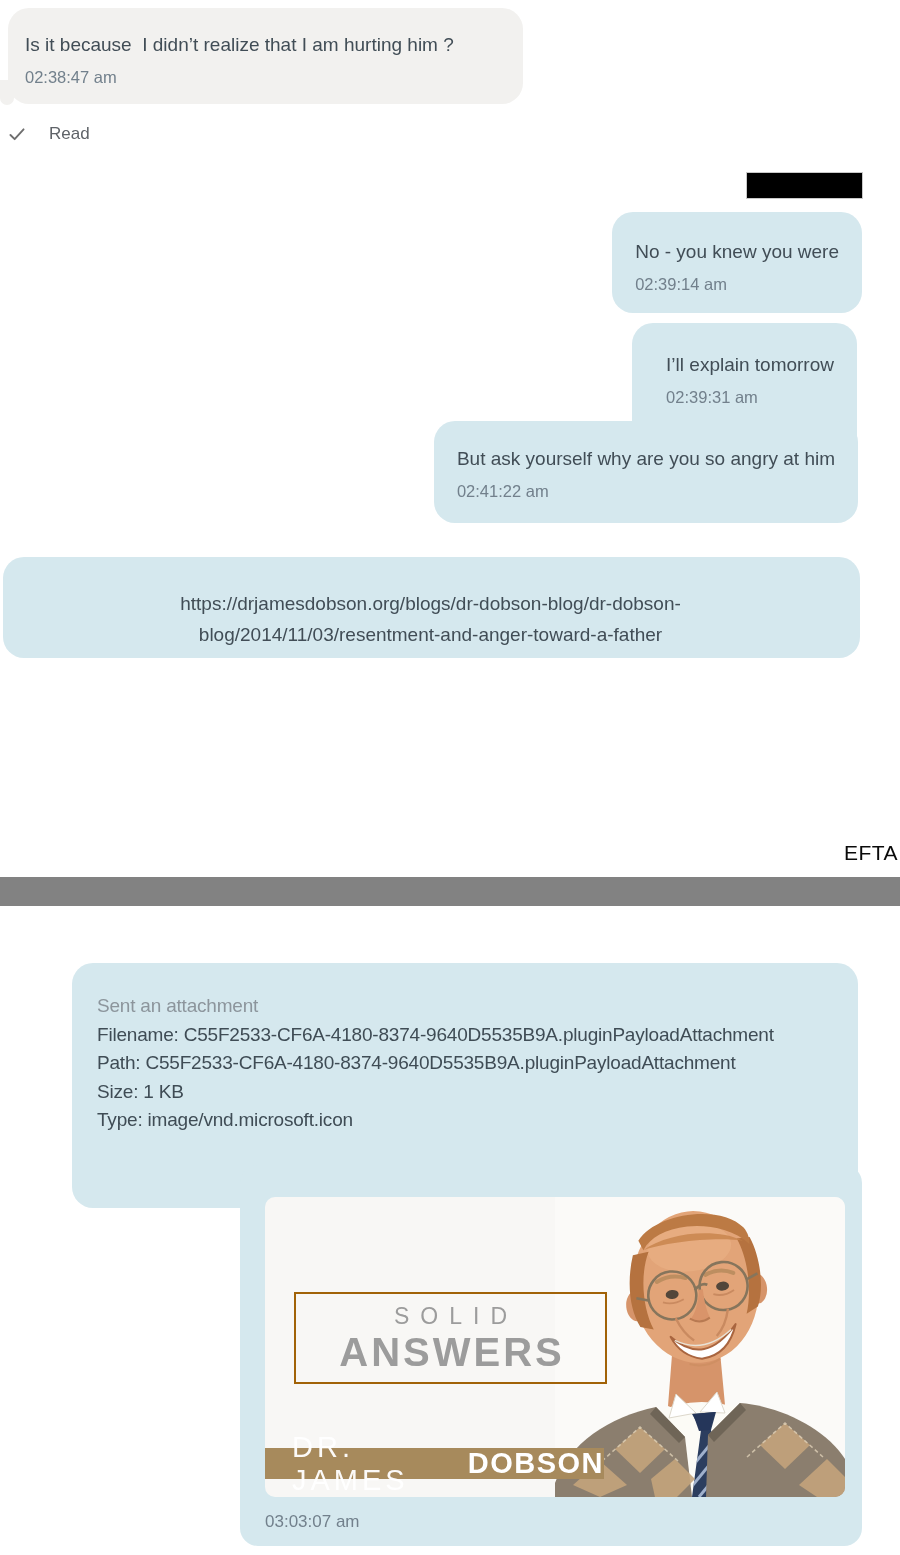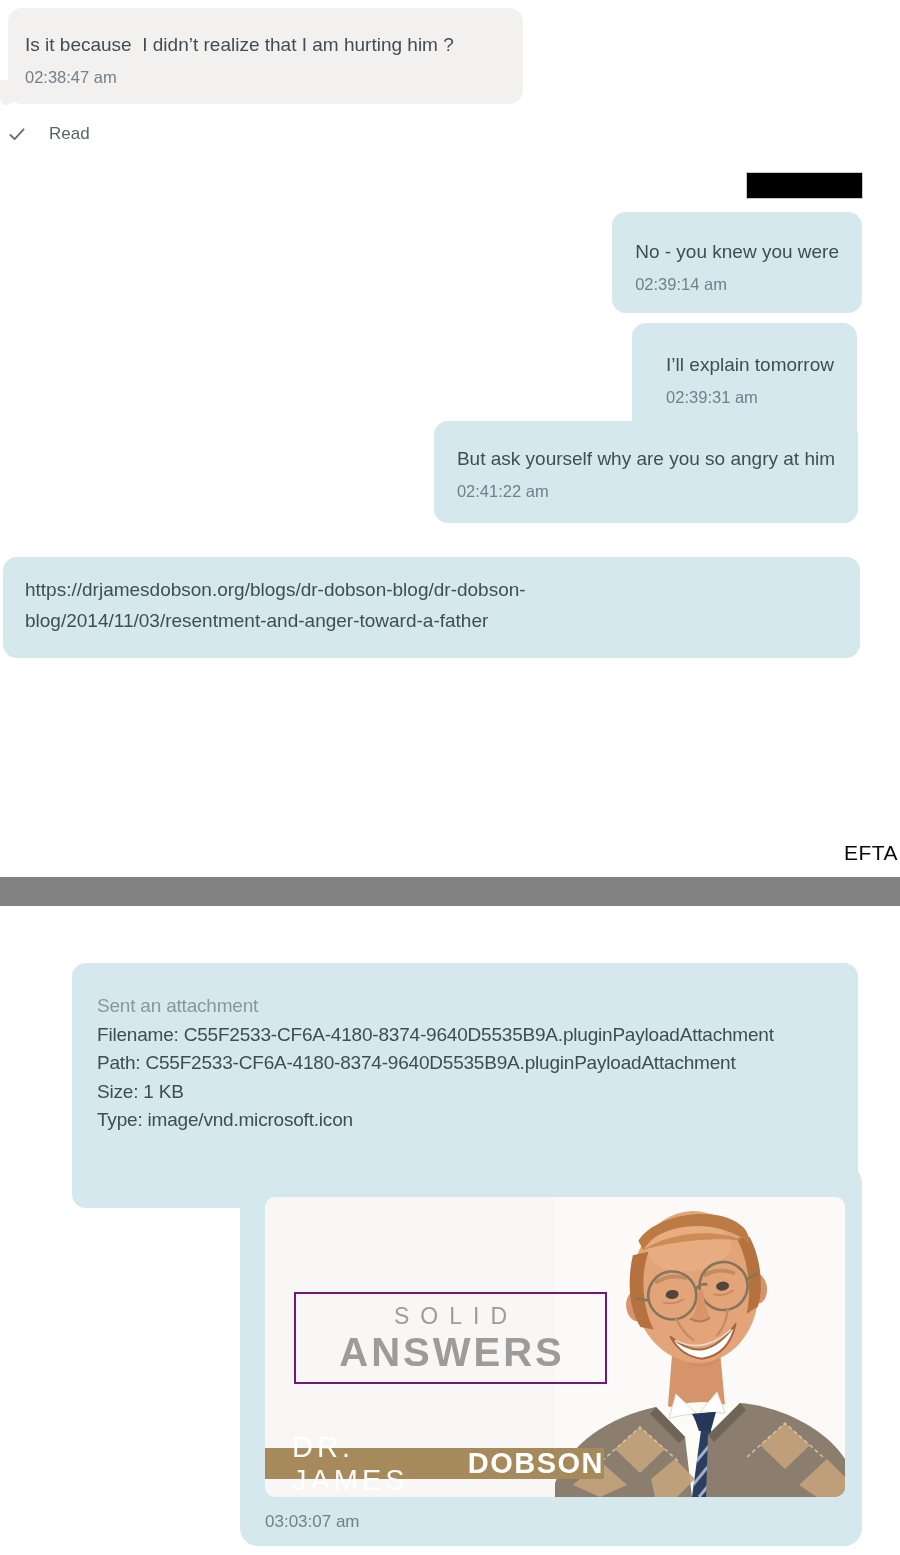--- a/index.html
+++ b/index.html
@@ -4,57 +4,57 @@
 <style>
   * { margin:0; padding:0; box-sizing:border-box; }
   html,body { background:#ffffff; }
   body {
     width:900px; height:1555px; position:relative; overflow:hidden;
     font-family:"Liberation Sans", sans-serif; color:#414d56;
   }
   .screen { position:absolute; inset:0; }
 
   
-  .bubble { position:absolute; border-radius:14px; }
+  .bubble { position:absolute; border-radius:21px; }
   .bubble.incoming { background:#f2f1ef; }
   .bubble.outgoing { background:#d5e8ee; }
   .msg-text { font-size:19px; line-height:24px; color:#414d56; white-space:pre-wrap; }
   .msg-time { font-size:16.5px; line-height:20px; color:#72808c; margin-top:10px; }
 
   #bubble-q { left:8px; top:8px; width:515px; height:96px; padding:25px 20px 0 17px; }
   .tail-left { position:absolute; left:0; top:80px; width:14px; height:25px;
                background:#f2f1ef; border-radius:0 0 10px 10px; }
 
   .read-row { position:absolute; left:8px; top:124px; display:flex; align-items:center; gap:23px;
               font-size:17px; color:#5f6368; }
 
   .redaction { position:absolute; left:747px; top:173px; width:115px; height:25px;
                background:#000; outline:1px solid #c9c9c9; }
 
   #bubble-out1 { right:38px; top:212px; height:101px; padding:28px 23px 0 23px; white-space:nowrap; }
   #bubble-out2 { right:43px; top:323px; height:134px; padding:30px 23px 0 34px; white-space:nowrap; }
   #bubble-out3 { right:42px; top:421px; height:102px; padding:26px 23px 0 23px; white-space:nowrap; }
 
-  #bubble-link { left:3px; top:557px; width:857px; height:101px; padding:17px 24px 0 22px; }
+  #bubble-link { left:3px; top:557px; width:857px; height:101px; padding:31px 24px 0 22px;text-align:center; }
   #bubble-link .msg-text { line-height:31px; }
 
   .exhibit { position:absolute; right:2px; top:841px; font-size:21px; color:#0a0a0a; letter-spacing:.5px; }
 
   .divider { position:absolute; left:0; top:877px; width:900px; height:29px; background:#828282; }
 
   #bubble-attach { left:72px; top:963px; width:786px; height:245px; padding:29px 24px 0 25px; }
   .attach-line { font-size:19px; line-height:28.6px; color:#3f4c55; letter-spacing:-0.2px; }
   .attach-line.muted { color:#8c959c; }
 
   
   #bubble-card { left:240px; top:1165px; width:622px; height:381px; border-radius:18px; }
   .preview-card { position:absolute; left:25px; top:32px; width:580px; height:300px;
                   background:#f8f7f5; border-radius:10px; overflow:hidden; }
   .sa-box { position:absolute; left:29px; top:95px; width:313px; height:92px;
-            border:2px solid #701a75; text-align:center; padding-top:9px; z-index:3; }
+            border:2px solid #a16207; text-align:center; padding-top:9px; z-index:3; }
   .sa-top { font-size:23px; letter-spacing:11px; padding-left:11px; color:#9c9c9c; }
   .sa-bottom { font-size:40px; font-weight:bold; letter-spacing:3px; padding-left:3px;
                color:#9c9c9c; line-height:44px; }
   .banner { position:absolute; left:0; top:251px; width:339px; height:31px; background:#a78a5c;
             display:flex; align-items:center; padding-left:27px; color:#fff; z-index:4; }
   .banner-prefix { font-size:29px; letter-spacing:4px; font-weight:400; opacity:.96; }
   .banner-bold { font-size:29px; letter-spacing:1.5px; font-weight:700; margin-left:13px; }
   .portrait { position:absolute; right:0; top:0; width:290px; height:300px; z-index:2; }
   .card-time { position:absolute; left:25px; top:347px; font-size:17px; color:#72808c; }
 </style>

